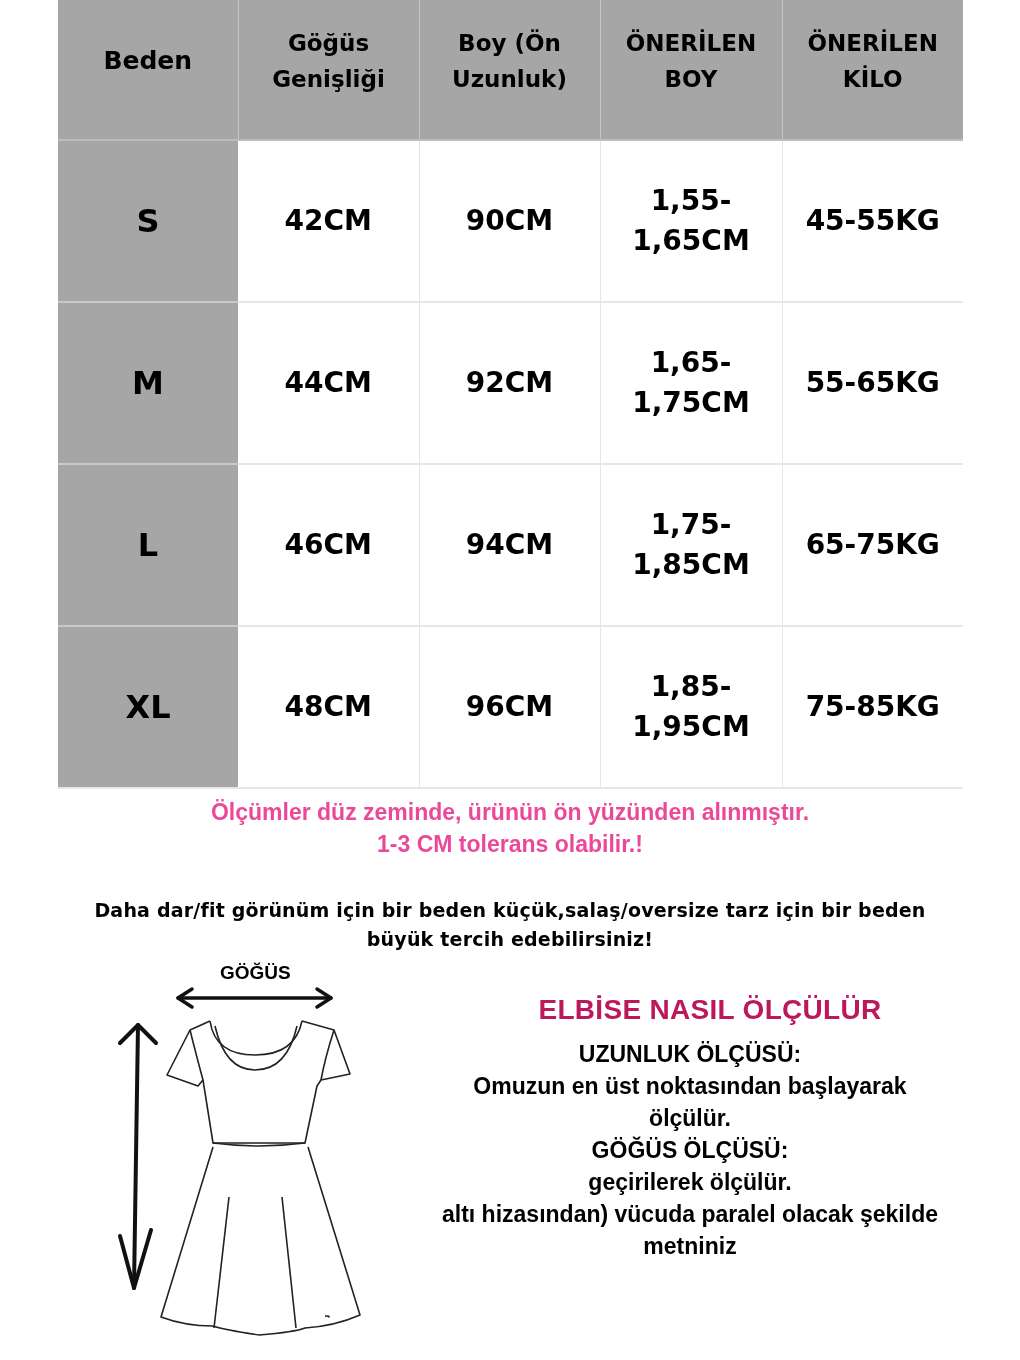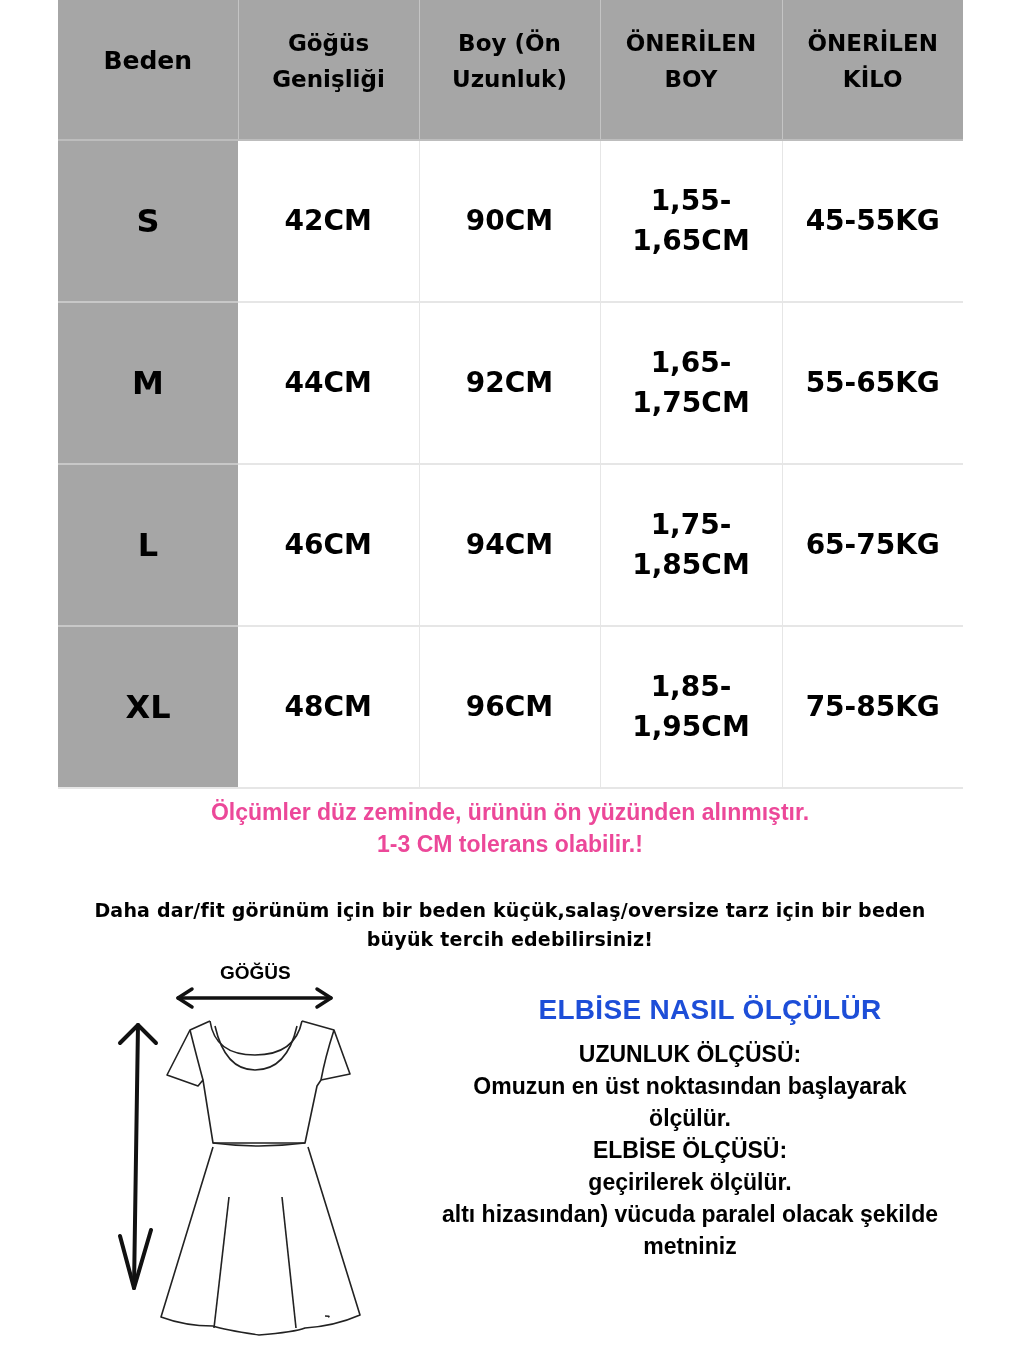--- a/index.html
+++ b/index.html
@@ -19,21 +19,21 @@
   .note-red { position:absolute; left:0; width:1020px; top:796px; text-align:center; color:#ec4899;
               font-family:"Liberation Sans", sans-serif; font-weight:bold; font-size:23px; line-height:32px; }
   .note-black { position:absolute; left:40px; width:940px; top:884px; text-align:center;
                 font-family:"DejaVu Sans", sans-serif; font-weight:bold; font-size:19px; line-height:29px; letter-spacing:0.2px;margin-top:12px; }
 
   .diagram { position:absolute; left:95px; top:958px; width:300px; height:400px; }
   .diagram-label { position:absolute; left:125px; top:4px; font-family:"Liberation Sans", sans-serif; font-weight:bold; font-size:19px; }
 
   .howto { position:absolute; left:400px; width:580px; top:990px; text-align:center;
            font-family:"Liberation Sans", sans-serif; font-weight:bold; }
-  .howto-title { color:#1d4ed8; font-size:28px; line-height:40px; margin-bottom:8px; padding-left:40px; letter-spacing:0.3px; }
+  .howto-title { color:#be185d; font-size:28px; line-height:40px; margin-bottom:8px; padding-left:40px; letter-spacing:0.3px; }
   .howto-h { font-size:23px; line-height:32px; }
   .howto-p { font-size:23px; line-height:32px; }
 </style>
 </head>
 <body>
 
 <table class="size-table">
   <colgroup>
     <col style="width:180px">
       <col style="width:181px">
@@ -123,17 +123,17 @@
       <path d="M187,239 L201,370"></path>
     </g>
   </svg>
 </div>
 
 <div class="howto">
   <div class="howto-title">ELBİSE NASIL ÖLÇÜLÜR</div>
   <div class="howto-h">UZUNLUK ÖLÇÜSÜ:</div>
   <div class="howto-p">Omuzun en üst noktasından başlayarak</div>
   <div class="howto-p">ölçülür.</div>
-  <div class="howto-h">ELBİSE ÖLÇÜSÜ:</div>
+  <div class="howto-h">GÖĞÜS ÖLÇÜSÜ:</div>
   <div class="howto-p">geçirilerek ölçülür.</div>
   <div class="howto-p">altı hizasından) vücuda paralel olacak şekilde</div>
   <div class="howto-p">metniniz</div>
 </div>
 
 </body></html>

